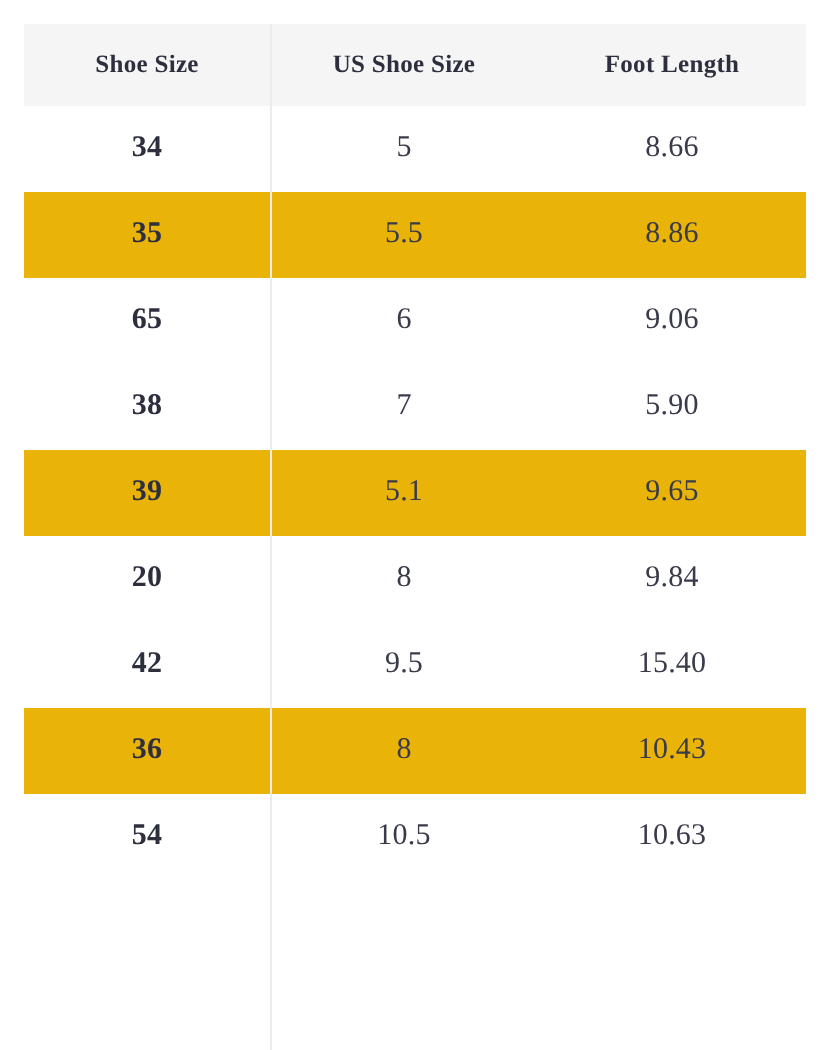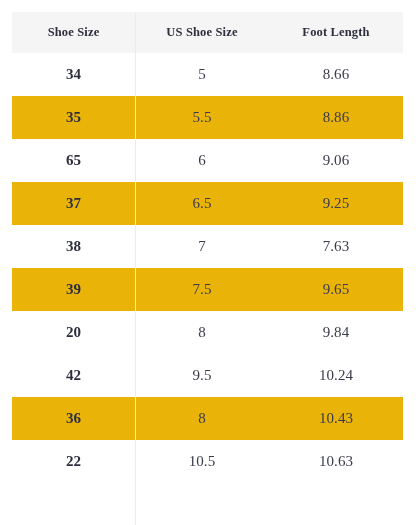--- a/index.html
+++ b/index.html
@@ -115,52 +115,47 @@
       <tr class="row-gray">
         <td class="col-eu">35</td>
         <td class="col-us">5.5</td>
         <td class="col-length">8.86</td>
       </tr>
       <tr class="row-white">
         <td class="col-eu">65</td>
         <td class="col-us">6</td>
         <td class="col-length">9.06</td>
       </tr>
-      <tr class="row-gray">
-        <td class="col-eu">37</td>
-        <td class="col-us">6.5</td>
-        <td class="col-length">9.25</td>
-      </tr>
       <tr class="row-white">
         <td class="col-eu">38</td>
         <td class="col-us">7</td>
-        <td class="col-length">7.63</td>
+        <td class="col-length">5.90</td>
       </tr>
       <tr class="row-gray">
         <td class="col-eu">39</td>
-        <td class="col-us">7.5</td>
+        <td class="col-us">5.1</td>
         <td class="col-length">9.65</td>
       </tr>
       <tr class="row-white">
         <td class="col-eu">20</td>
         <td class="col-us">8</td>
         <td class="col-length">9.84</td>
       </tr>
       <tr class="row-white">
         <td class="col-eu">42</td>
         <td class="col-us">9.5</td>
-        <td class="col-length">10.24</td>
+        <td class="col-length">15.40</td>
       </tr>
       <tr class="row-gray">
         <td class="col-eu">36</td>
         <td class="col-us">8</td>
         <td class="col-length">10.43</td>
       </tr>
       <tr class="row-white">
-        <td class="col-eu">22</td>
+        <td class="col-eu">54</td>
         <td class="col-us">10.5</td>
         <td class="col-length">10.63</td>
       </tr>
     </tbody>
   </table>
 
   <div class="divider"></div>
 
 </div>
 

